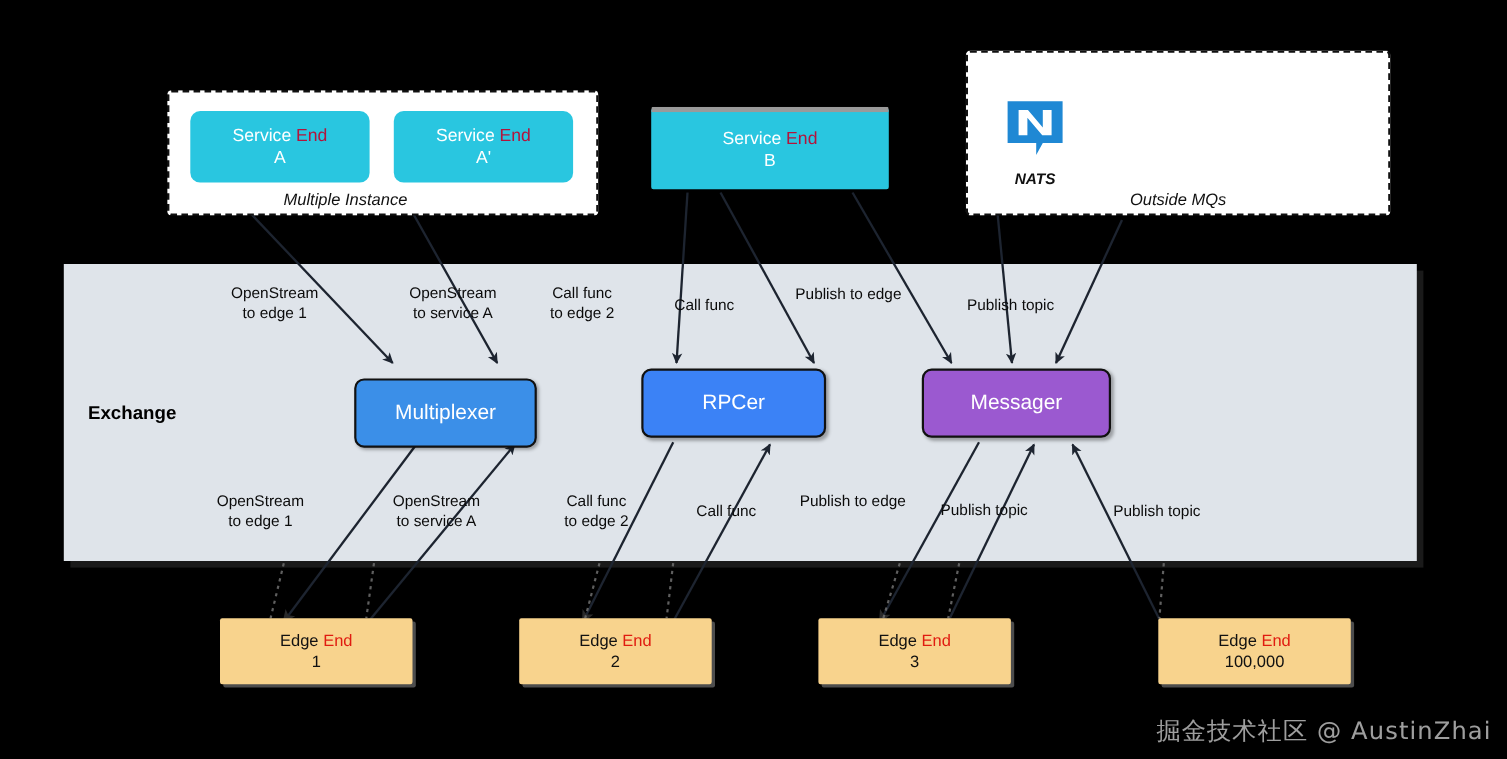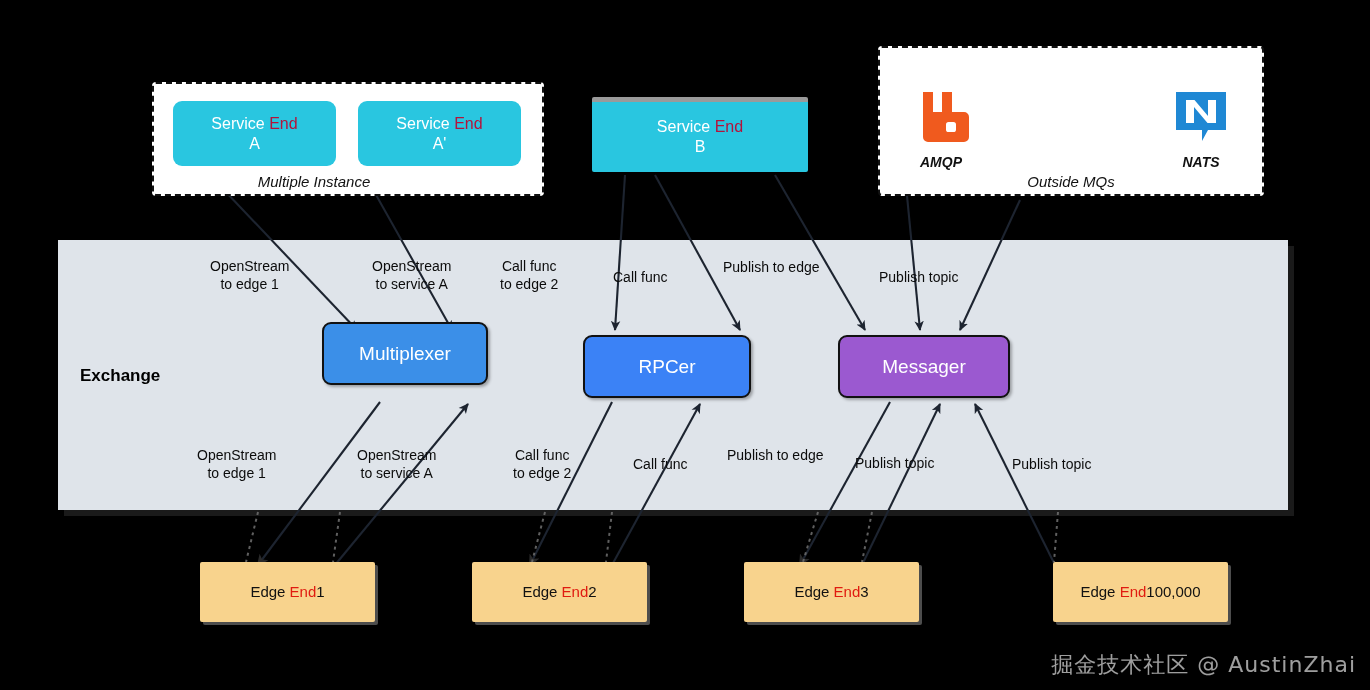--- a/index.html
+++ b/index.html
@@ -16,21 +16,21 @@
 
   
   .svc{background:#29c6e0;border-radius:9px;display:flex;flex-direction:column;
        align-items:center;justify-content:center;color:#fff;font-size:16px;line-height:1.25;}
   .svc.flat{border-radius:2px;border-top:5px solid #9a9a9a;box-shadow:0 2px 3px rgba(0,0,0,.35);}
   .svc .l1{white-space:nowrap;}
   .svc .l2{white-space:nowrap;}
   .end-red{color:#b3143c;}
 
   
-  .edge{background:#f8d38d;border-radius:2px;display:flex;flex-direction:row;
+  .edge{background:#f8d38d;border-radius:2px;display:flex;flex-direction:column;
         align-items:center;justify-content:center;color:#111;font-size:15px;line-height:1.3;
         box-shadow:3px 3px 0 rgba(255,255,255,.30);}
   .edge .er{color:#e01b10;}
 
   
   #exchange{background:#dfe4ea;box-shadow:6px 6px 0 rgba(255,255,255,.10);}
   #exchange-label{font-weight:bold;font-size:17px;color:#000;}
 
   
   .node{border:2px solid #111;border-radius:9px;display:flex;align-items:center;
@@ -134,45 +134,35 @@
     <div class="l1"><span>Service </span><span class="end-red">End</span></div>
     <div class="l2">B</div>
   </div>
 
   <div class="abs dashgroup" style="left:878px;top:46px;width:386px;height:150px;"></div>
 
   <div class="abs mqrow" style="left:898px;top:72px;width:346px;height:98px;">
 
 
 
-    <div class="mqitem">
-      <div class="mqglyph">
-        <svg width="56" height="58" viewBox="0 0 56 58">
-          <path d="M10,4 h10 v20 h9 V4 h10 v20 h12 a5,5 0 0 1 5,5 v20 a5,5 0 0 1 -5,5 H15
-                   a5,5 0 0 1 -5,-5 Z" fill="#f05a1e"></path>
-          <rect x="33" y="34" width="10" height="10" rx="2.6" fill="#fff"></rect>
-        </svg>
-      </div>
-      <div class="mqname">AMQP</div>
-    </div>
 
     <div class="mqitem">
       <div class="mqglyph">
         <svg width="58" height="58" viewBox="0 0 58 58">
           <path d="M4,4 h50 v38 H36 l-6,11 v-11 H4 Z" fill="#1f88d4"></path>
           <path d="M14,35 V12 h8.5 L36,28 V12 h8 v23 h-8.5 L22,19 v16 Z" fill="#fff"></path>
         </svg>
       </div>
       <div class="mqname">NATS</div>
     </div>
   </div>
 
   <div class="abs groupcap" style="left:878px;top:173px;width:386px;">Outside MQs</div>
 
-  <div class="abs node" style="left:322px;top:322px;width:166px;height:63px;background:#3b8fe8;">
+  <div class="abs node" style="left:322px;top:344px;width:166px;height:63px;background:#3b8fe8;">
     <span>Multiplexer</span>
   </div>
 
   <div class="abs node" style="left:583px;top:335px;width:168px;height:63px;background:#3b82f6;">
     <span>RPCer</span>
   </div>
 
   <div class="abs node" style="left:838px;top:335px;width:172px;height:63px;background:#9b59d0;">
     <span>Messager</span>
   </div>

